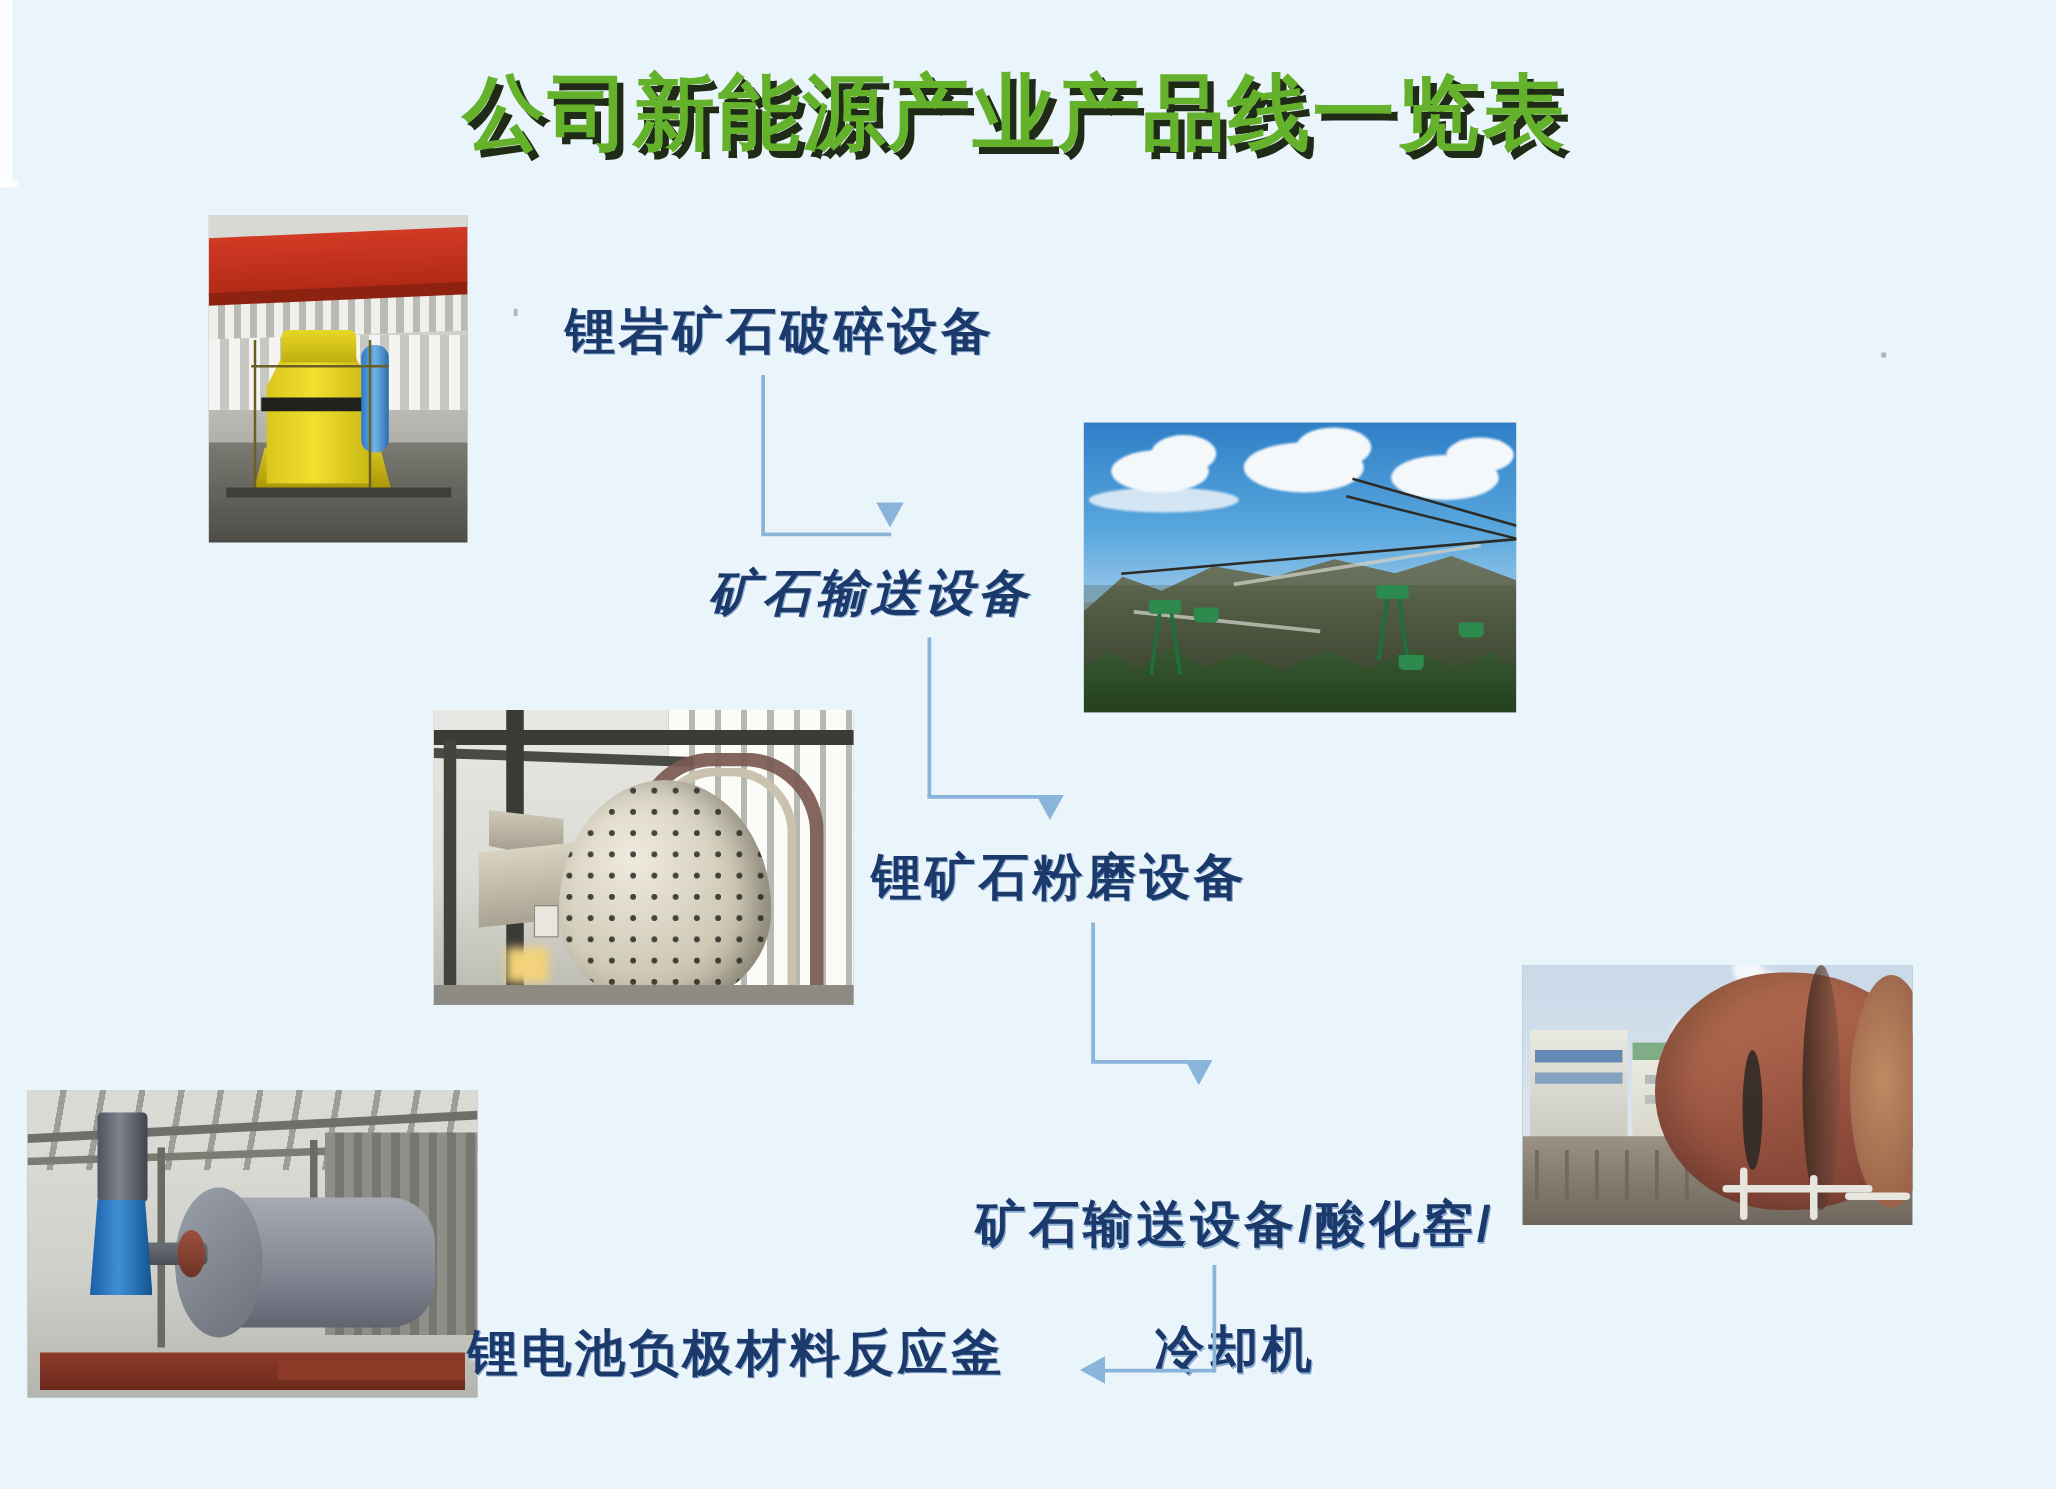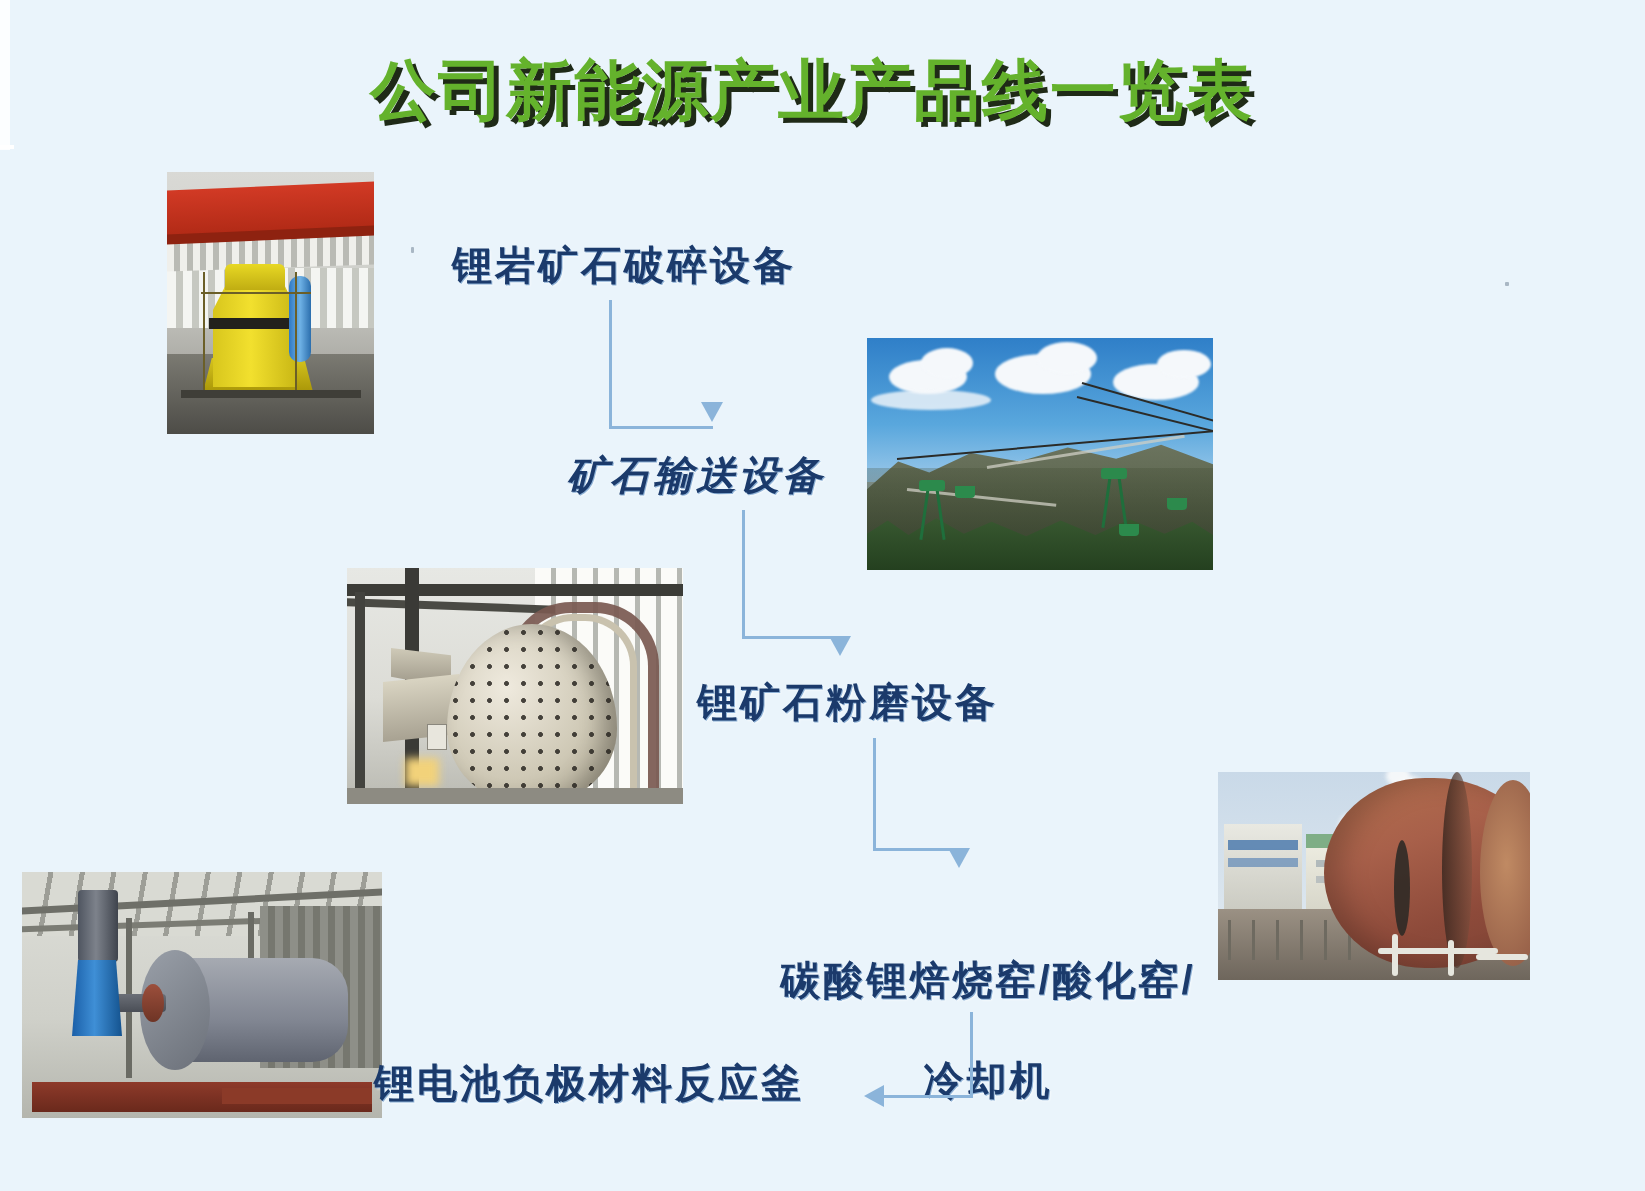--- a/index.html
+++ b/index.html
@@ -347,21 +347,21 @@
     <div class="rx-gear"></div>
     <div class="rx-base"></div>
     <div class="rx-base2"></div>
   </div>
 </div>
 
 <div class="label" id="label-crush">锂岩矿石破碎设备</div>
 <div class="label" id="label-convey">矿石输送设备</div>
 <div class="label" id="label-grind">锂矿石粉磨设备</div>
 <div class="label" id="label-kiln">
-  <span>碳酸锂焙烧窑/酸化窑/</span><br>
+  <span>矿石输送设备/酸化窑/</span><br>
   <span>冷却机</span>
 </div>
 <div class="label" id="label-reactor">锂电池负极材料反应釜</div>
 
 <div class="conn">
   <i class="v" style="left:609px;top:300px;height:128px;"></i>
   <i class="h" style="left:609px;top:426px;width:104px;"></i>
   <i class="v" style="left:710px;top:426px;height:-0px;"></i>
   <i class="v" style="left:710px;top:426px;height:-0px;"></i>
   <i class="v" style="left:710px;top:424px;height:-0px;"></i>

